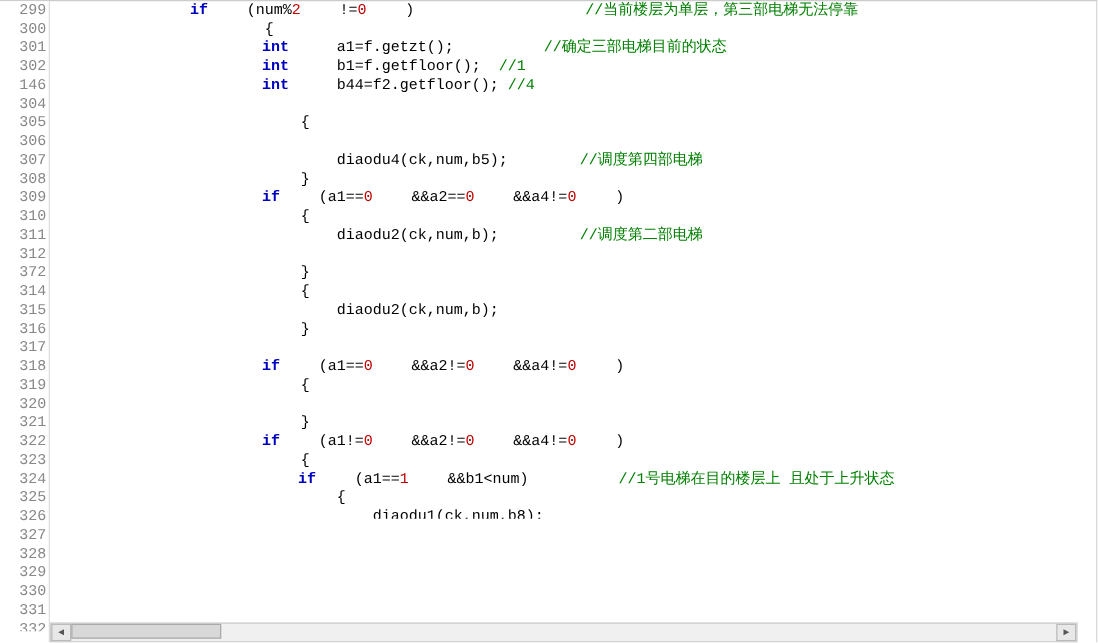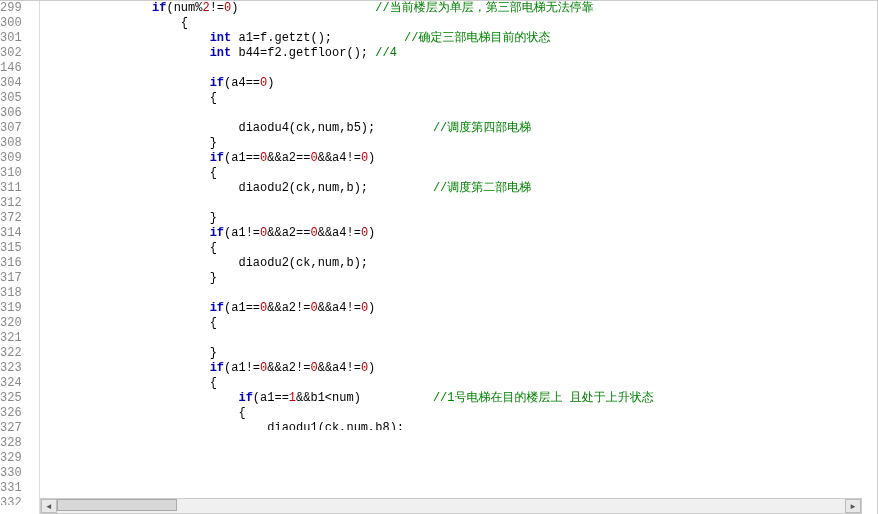--- a/index.html
+++ b/index.html
@@ -16,41 +16,41 @@
     display: flex;
     width: 100%;
     height: 100%;
     border-top: 1px solid #ccc;
     border-right: 1px solid #ccc;
   }
   .gutter {
     width: 40px;
     background: #fff;
     border-right: 1px solid #ddd;
-    text-align: left;
+    text-align: right;
     padding-right: 2px;
     color: #888;
     user-select: none;
     flex-shrink: 0;
   }
   .gutter div, .code-line {
     height: 15px;
     line-height: 15px;
     white-space: pre;
   }
   .code {
     flex: 1;
     padding-left: 4px;
     overflow: hidden;
   }
   .kw { color: #0000c0; font-weight: bold; }
   .type { color: #0000c0; font-weight: bold; }
   .num { color: #c00000; }
   .cmt { color: #008000; }
-  .id { color: #000; }
+  .id { color: #000; margin-left: 31px; }
   .hscroll {
     position: absolute;
     left: 40px;
     right: 16px;
     bottom: 0;
     height: 16px;
     background: #f0f0f0;
     border: 1px solid #ccc;
     display: flex;
     align-items: center;
@@ -113,33 +113,32 @@
       <div>328</div>
       <div>329</div>
       <div>330</div>
       <div>331</div>
       <div style="height: 9px; overflow: hidden;">332</div>
     </div>
   <div class="code" id="code">
       <div class="code-line">               <span class="kw">if</span><span class="id">(num%</span><span class="num">2</span><span class="id">!=</span><span class="num">0</span><span class="id">)</span>                   <span class="cmt">//当前楼层为单层，第三部电梯无法停靠</span></div>
       <div class="code-line">                   <span class="id">{</span></div>
       <div class="code-line">                       <span class="type">int</span><span class="id"> a1=f.getzt();</span>          <span class="cmt">//确定三部电梯目前的状态</span></div>
+      <div class="code-line">                       <span class="type">int</span><span class="id"> b1=f.getfloor();  </span><span class="cmt">//1</span></div>
       <div class="code-line">                       <span class="type">int</span><span class="id"> b44=f2.getfloor(); </span><span class="cmt">//4</span></div>
       <div class="code-line">   </div>
-      <div class="code-line">                       <span class="kw">if</span><span class="id">(a4==</span><span class="num">0</span><span class="id">)</span></div>
       <div class="code-line">                       <span class="id">{</span></div>
       <div class="code-line">   </div>
       <div class="code-line">                           <span class="id">diaodu4(ck,num,b5);</span>        <span class="cmt">//调度第四部电梯</span></div>
       <div class="code-line">                       <span class="id">}</span></div>
       <div class="code-line">                       <span class="kw">if</span><span class="id">(a1==</span><span class="num">0</span><span class="id">&amp;&amp;a2==</span><span class="num">0</span><span class="id">&amp;&amp;a4!=</span><span class="num">0</span><span class="id">)</span></div>
       <div class="code-line">                       <span class="id">{</span></div>
       <div class="code-line">                           <span class="id">diaodu2(ck,num,b);</span>         <span class="cmt">//调度第二部电梯</span></div>
       <div class="code-line">   </div>
       <div class="code-line">                       <span class="id">}</span></div>
-      <div class="code-line">                       <span class="kw">if</span><span class="id">(a1!=</span><span class="num">0</span><span class="id">&amp;&amp;a2==</span><span class="num">0</span><span class="id">&amp;&amp;a4!=</span><span class="num">0</span><span class="id">)</span></div>
       <div class="code-line">                       <span class="id">{</span></div>
       <div class="code-line">                           <span class="id">diaodu2(ck,num,b);</span></div>
       <div class="code-line">                       <span class="id">}</span></div>
       <div class="code-line">   </div>
       <div class="code-line">                       <span class="kw">if</span><span class="id">(a1==</span><span class="num">0</span><span class="id">&amp;&amp;a2!=</span><span class="num">0</span><span class="id">&amp;&amp;a4!=</span><span class="num">0</span><span class="id">)</span></div>
       <div class="code-line">                       <span class="id">{</span></div>
       <div class="code-line">   </div>
       <div class="code-line">                       <span class="id">}</span></div>
       <div class="code-line">                       <span class="kw">if</span><span class="id">(a1!=</span><span class="num">0</span><span class="id">&amp;&amp;a2!=</span><span class="num">0</span><span class="id">&amp;&amp;a4!=</span><span class="num">0</span><span class="id">)</span></div>
       <div class="code-line">                       <span class="id">{</span></div>

